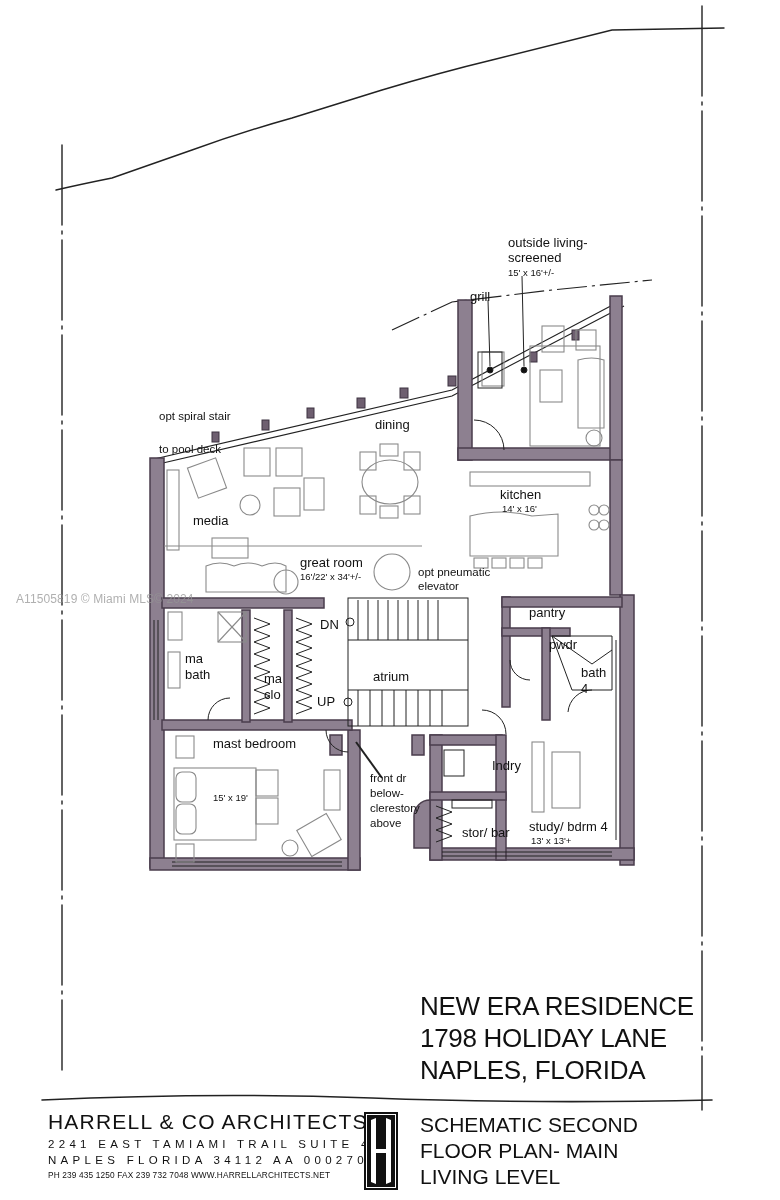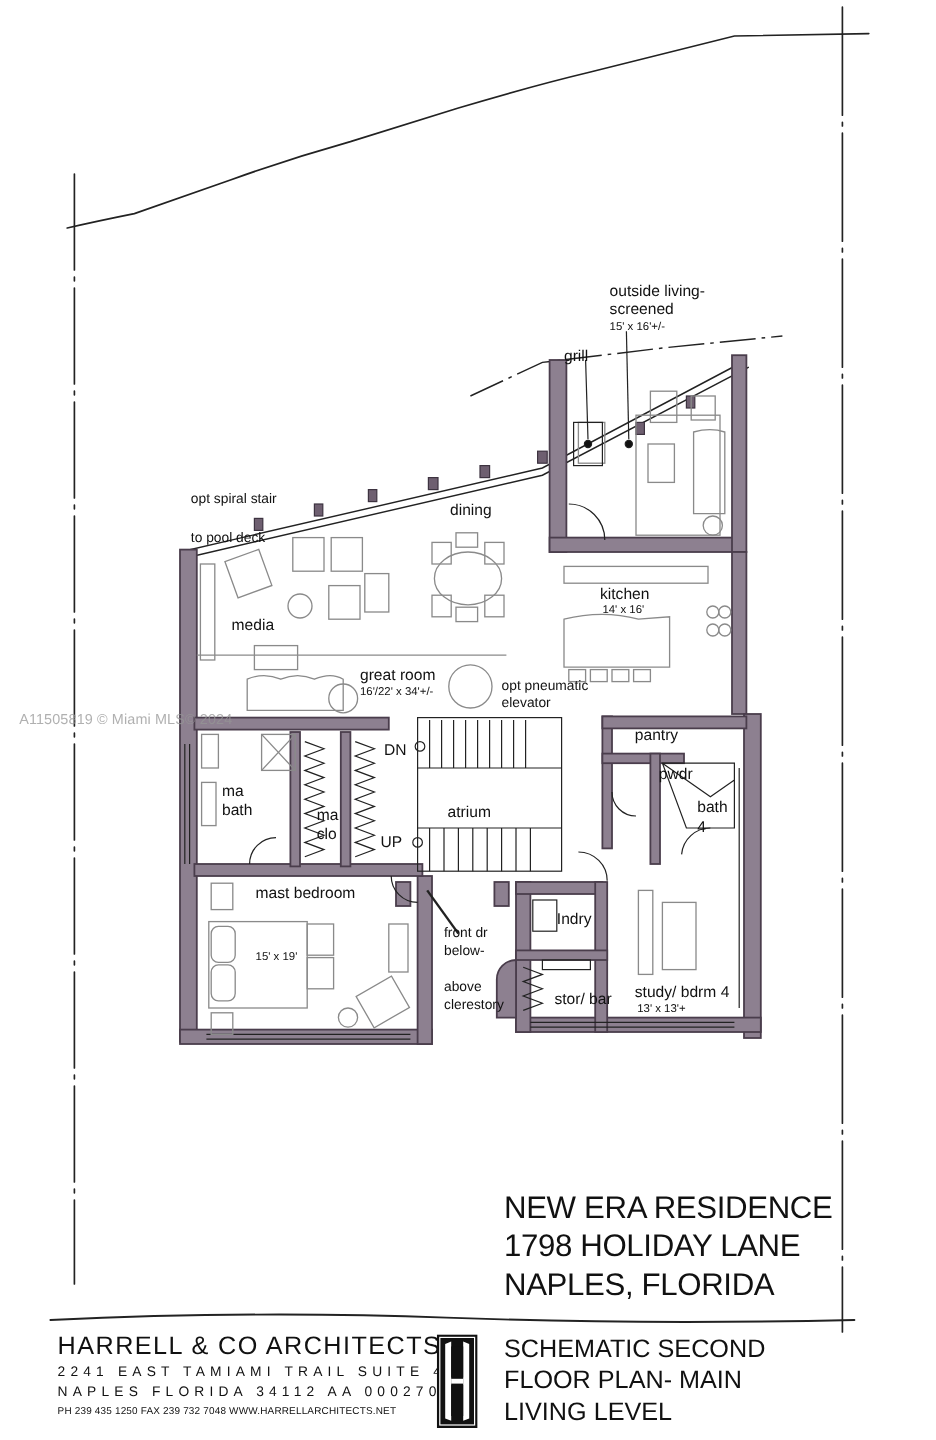--- a/index.html
+++ b/index.html
@@ -237,24 +237,24 @@
   <div class="lbl room" style="left:308px; top:618px;">DN</div>
   <div class="lbl room" style="left:305px; top:695px;">UP</div>
 
   <div class="lbl room" style="left:361px; top:670px;">atrium</div>
 
   <div class="lbl room" style="left:201px; top:737px;">mast bedroom</div>
   <div class="lbl dim" style="left:201px; top:753px;margin-top:40px;">15' x 19'</div>
 
   <div class="lbl note" style="left:358px; top:772px;">front dr</div>
   <div class="lbl note" style="left:358px; top:787px;text-align:center;">below-</div>
-  <div class="lbl note" style="left:358px; top:802px;margin-top:30px;">clerestory</div>
+  <div class="lbl note" style="left:358px; top:802px;">clerestory</div>
   <div class="lbl note" style="left:358px; top:817px;">above</div>
 
-  <div class="lbl room" style="left:452px; top:759px;">Indry</div>
+  <div class="lbl room" style="left:452px; top:759px;padding-left:28px;">Indry</div>
   <div class="lbl room" style="left:450px; top:826px;">stor/ bar</div>
 
   <div class="lbl room" style="left:517px; top:820px;">study/ bdrm 4</div>
   <div class="lbl dim" style="left:519px; top:836px;">13' x 13'+</div>
 
   <div class="watermark">A11505819 © Miami MLS© 2024</div>
 
   <div class="title-block">
     <div>NEW ERA RESIDENCE</div>
     <div>1798 HOLIDAY LANE</div>

